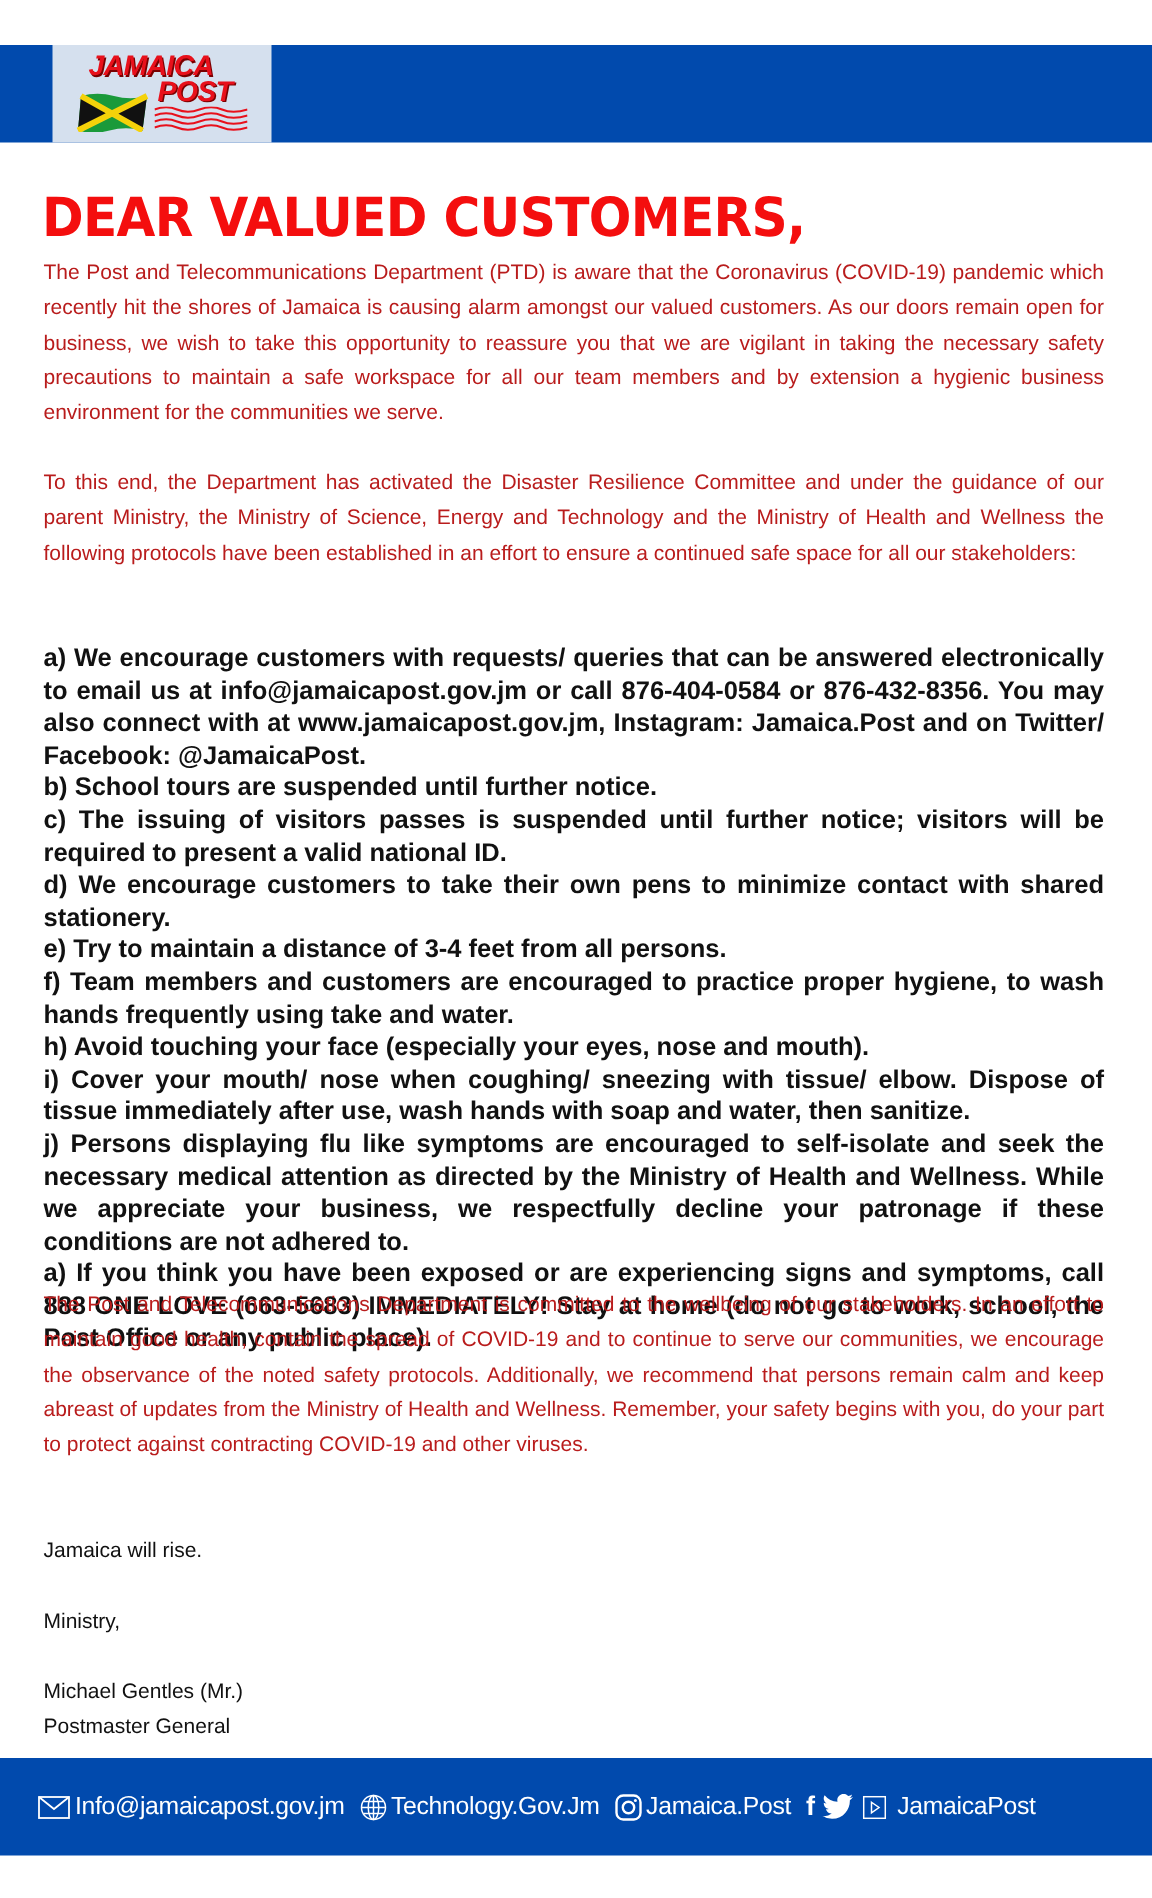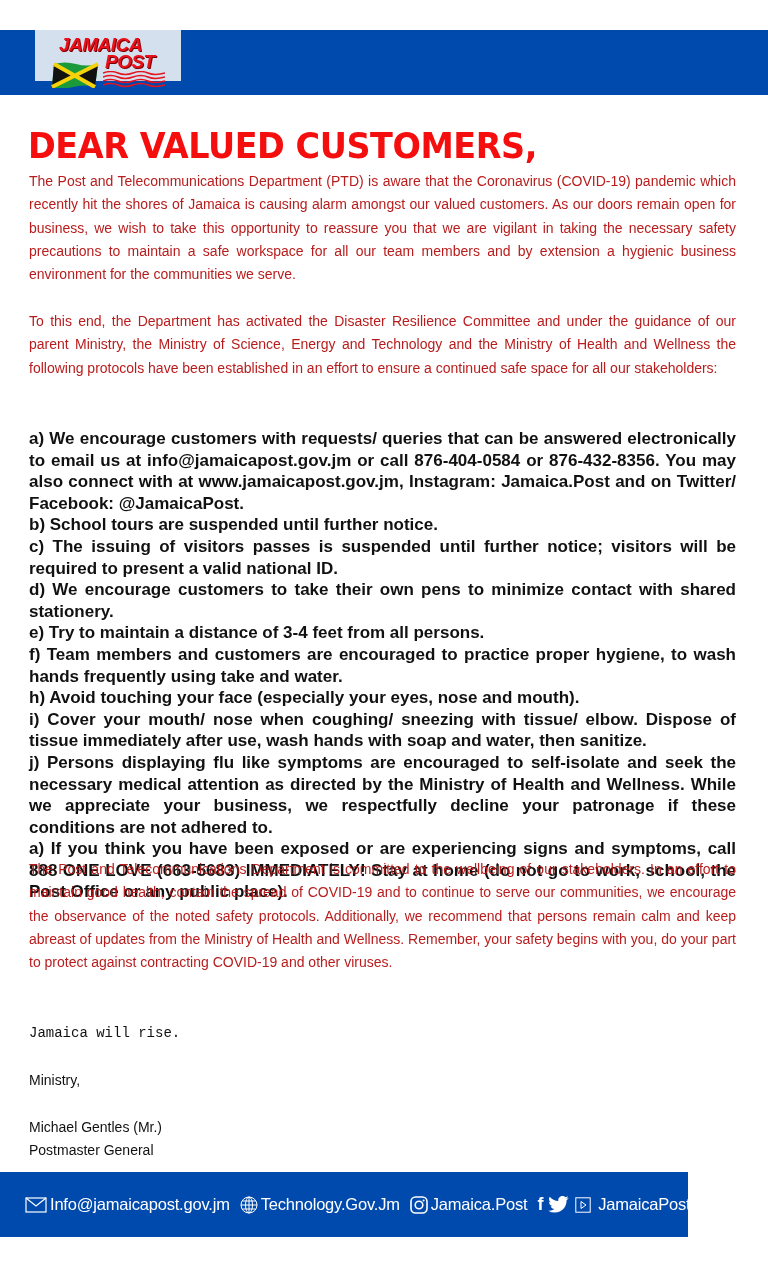--- a/index.html
+++ b/index.html
@@ -1,45 +1,45 @@
 <!DOCTYPE html>
 <html><head>
 <meta charset="utf-8">
 <style>
   html, body { margin: 0; padding: 0; background: #ffffff; }
   body { width: 768px; height: 1265px; position: relative; overflow: hidden;
          font-family: "Liberation Sans", "DejaVu Sans", sans-serif; color: #111; }
 
   .header-band { position: absolute; left: 0; top: 30px; width: 768px; height: 65px; background: #014aad; }
-  .logo-box { position: absolute; left: 35px; top: 30px; width: 146px; height: 51px; background: #d5e0ee; }
+  .logo-box { position: absolute; left: 35px; top: 30px; width: 146px; height: 65px; background: #d5e0ee; }
   .logo-text { position: absolute; font-family: "Liberation Sans", sans-serif; font-weight: bold; font-style: italic;
                color: #e8101b; text-shadow: 1px 1px 0 #7a0000; letter-spacing: -0.5px; line-height: 1; }
   .logo-jamaica { left: 24px; top: 5px; font-size: 19px; }
   .logo-post { left: 70px; top: 22px; font-size: 19px; }
   .logo-flag { position: absolute; left: 16px; top: 31px; }
   .logo-waves { position: absolute; left: 68px; top: 41px; }
 
   .title { position: absolute; left: 28px; top: 128px; margin: 0; font-family: "DejaVu Sans", sans-serif;
            font-weight: bold; font-size: 36px; color: #f40e0e; letter-spacing: -0.5px; line-height: 1; white-space: nowrap;
            transform: scaleX(0.93); transform-origin: left top; }
 
   .content { position: absolute; left: 29px; width: 707px; }
   .para { margin: 0; font-size: 14px; line-height: 23.3px; text-align: justify; text-align-last: left; color: #b91c1c; }
   .p1 { top: 170px; }
   .p2 { top: 310px; }
   .protocols { top: 428px; }
   .protocols .item { margin: 0; font-weight: bold; font-size: 17px; line-height: 21.6px; text-align: justify; text-align-last: left; }
   .p3 { top: 858px; }
   .closing { position: absolute; left: 29px; font-size: 14px; line-height: 23px; margin: 0; }
-  .c1 { top: 1022px; font-family: Liberation Mono, monospace; }
+  .c1 { top: 1022px; }
   .c2 { top: 1069px; }
   .c3 { top: 1116px; }
   .c4 { top: 1139px; }
 
-  .footer-band { position: absolute; left: 0; top: 1172px; width: 688px; height: 65px; background: #014aad;
+  .footer-band { position: absolute; left: 0; top: 1172px; width: 768px; height: 65px; background: #014aad;
                  display: flex; align-items: center; padding-left: 25px; box-sizing: border-box; color: #ffffff; }
   .f-item { display: flex; align-items: center; font-size: 16.5px; white-space: nowrap; margin-right: 10px; letter-spacing: -0.2px; }
   .f-icon { display: inline-flex; align-items: center; margin-right: 3px; }
   .f-social { display: flex; align-items: center; margin-right: 4px; }
   .fb { font-weight: bold; font-size: 18px; margin-right: 5px; font-family: "Liberation Sans", sans-serif; }
 </style>
 </head>
 <body>
 
 <div class="header-band"></div>

